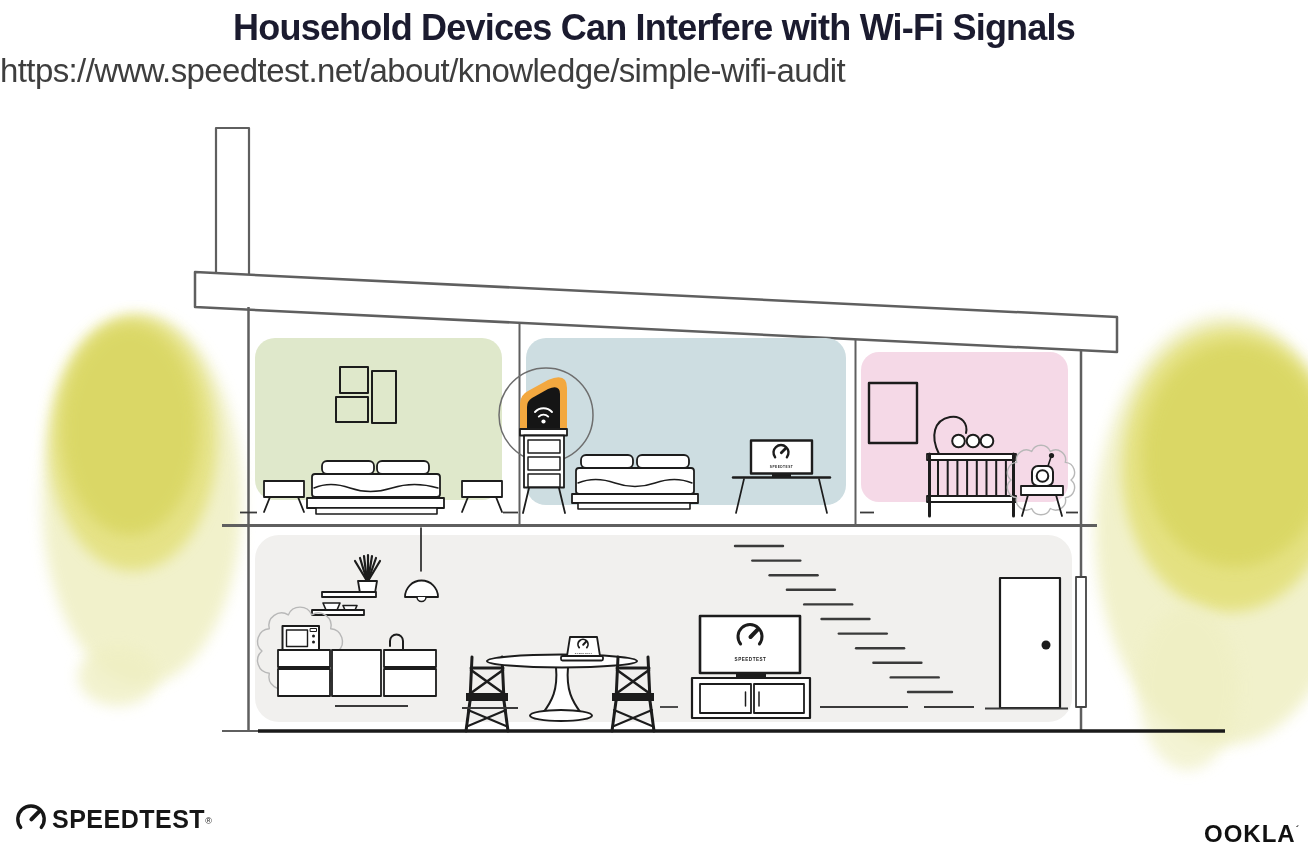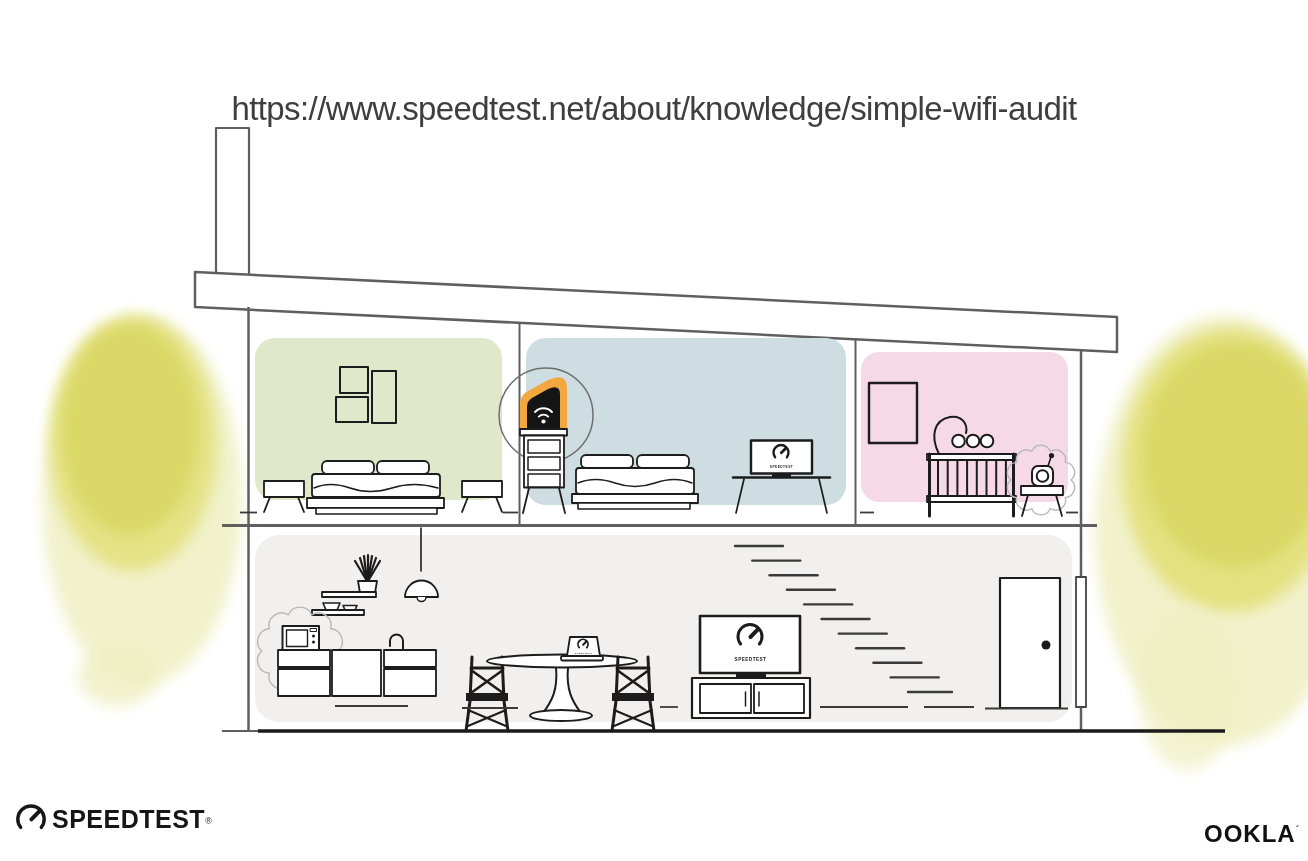--- a/index.html
+++ b/index.html
@@ -1,21 +1,21 @@
 <!DOCTYPE html>
 <html><head>
 <meta charset="utf-8">
 <style>
   html,body{margin:0;padding:0;background:#fff;}
   .canvas{position:relative;width:1308px;height:861px;background:#fff;overflow:hidden;
           font-family:"Liberation Sans",sans-serif;}
   .title{position:absolute;top:7px;left:0;width:100%;text-align:center;
          font-weight:700;font-size:36px;letter-spacing:-0.8px;color:#1b1b2f;}
-  .url{position:absolute;top:52px;left:0;width:100%;text-align:center;
-       font-weight:400;font-size:33px;letter-spacing:-0.6px;color:#3e3e3e;margin-top:38px;}
+  .url{position:absolute;top:52px;left:0;width:100%;text-align:left;
+       font-weight:400;font-size:33px;letter-spacing:-0.6px;color:#3e3e3e;}
   .art{position:absolute;left:0;top:0;}
   svg *{stroke-linejoin:round;}
   .ln{stroke:#5f5f5f;fill:none;}
   .ink{stroke:#1c1c1c;fill:none;stroke-linecap:round;}
   .inkf{fill:#1c1c1c;stroke:none;}
   .wf{fill:#ffffff;stroke:#1c1c1c;}
   .wfs{fill:#ffffff;stroke:#5f5f5f;}
   .intf{stroke:#b8b8b8;fill:none;stroke-width:1.4;}
   .scrtxt{font-family:"Liberation Sans",sans-serif;font-weight:700;fill:#222;
           text-anchor:middle;letter-spacing:.5px;}
@@ -24,20 +24,21 @@
   .st-reg{font-size:9px;vertical-align:top;position:relative;top:2px;}
   .ookla{position:absolute;right:8px;top:804px;color:#111;font-weight:700;
          font-size:24px;letter-spacing:1px;margin-top:16px;}
   .ookla sup{font-size:10px;}
 </style>
 </head>
 <body>
 
 <div class="canvas">
 
+  <div class="title">Household Devices Can Interfere with Wi-Fi Signals</div>
   <div class="url">https://www.speedtest.net/about/knowledge/simple-wifi-audit</div>
 
   <svg class="art" width="1308" height="861" viewBox="0 0 1308 861">
     <defs>
       <filter id="wc" x="-40%" y="-40%" width="180%" height="180%">
         <feGaussianBlur stdDeviation="7"></feGaussianBlur>
       </filter>
     </defs>
 
     <g>

